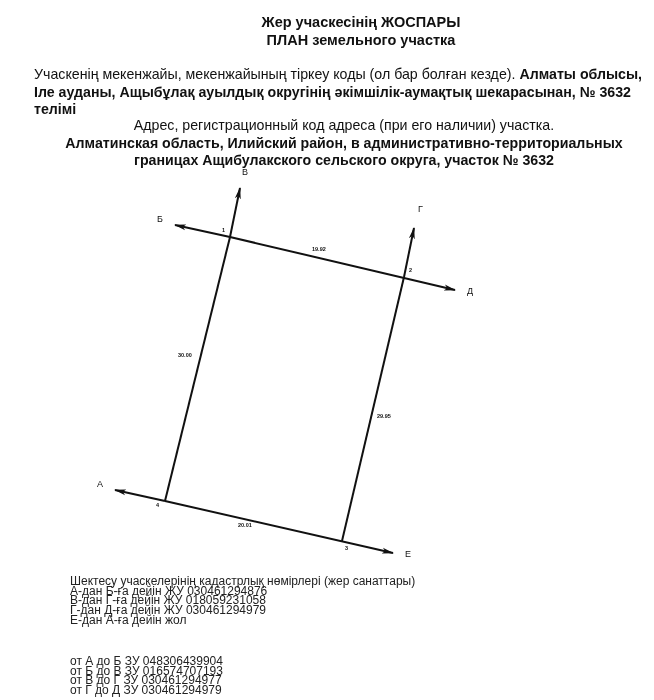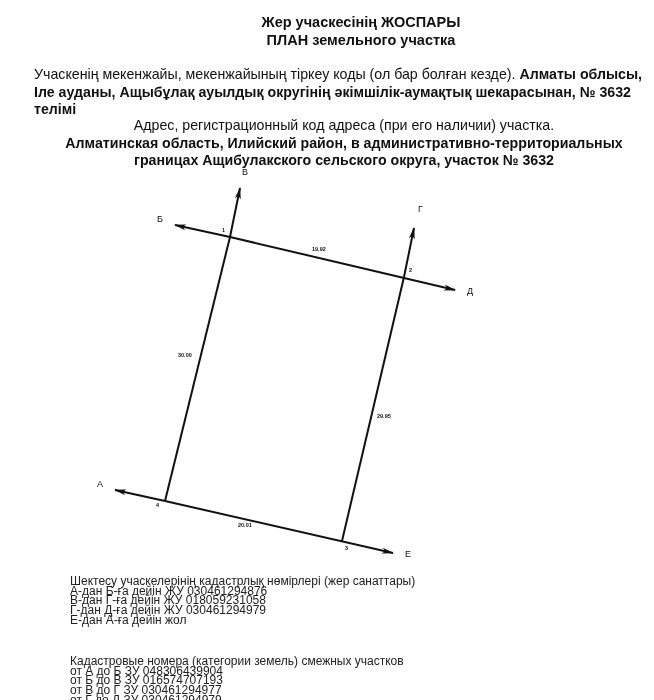--- a/index.html
+++ b/index.html
@@ -77,18 +77,17 @@
 
 <div class="small" id="adj-kz">
   <div>Шектесу учаскелерінің кадастрлық нөмірлері (жер санаттары)</div>
   <div>А-дан Б-ға дейін  ЖУ 030461294876</div>
   <div>В-дан Г-ға дейін  ЖУ 018059231058</div>
   <div>Г-дан Д-ға дейін  ЖУ 030461294979</div>
   <div>Е-дан А-ға дейін  жол</div>
 </div>
 
 <div class="small" id="adj-ru">
-  <div>Кадастровые номера (категории земель) смежных участков</div>
   <div>от А до Б  ЗУ 048306439904</div>
   <div>от Б до В  ЗУ 016574707193</div>
   <div>от В до Г  ЗУ 030461294977</div>
   <div>от Г до Д  ЗУ 030461294979</div>
 </div>
 
 </body></html>

